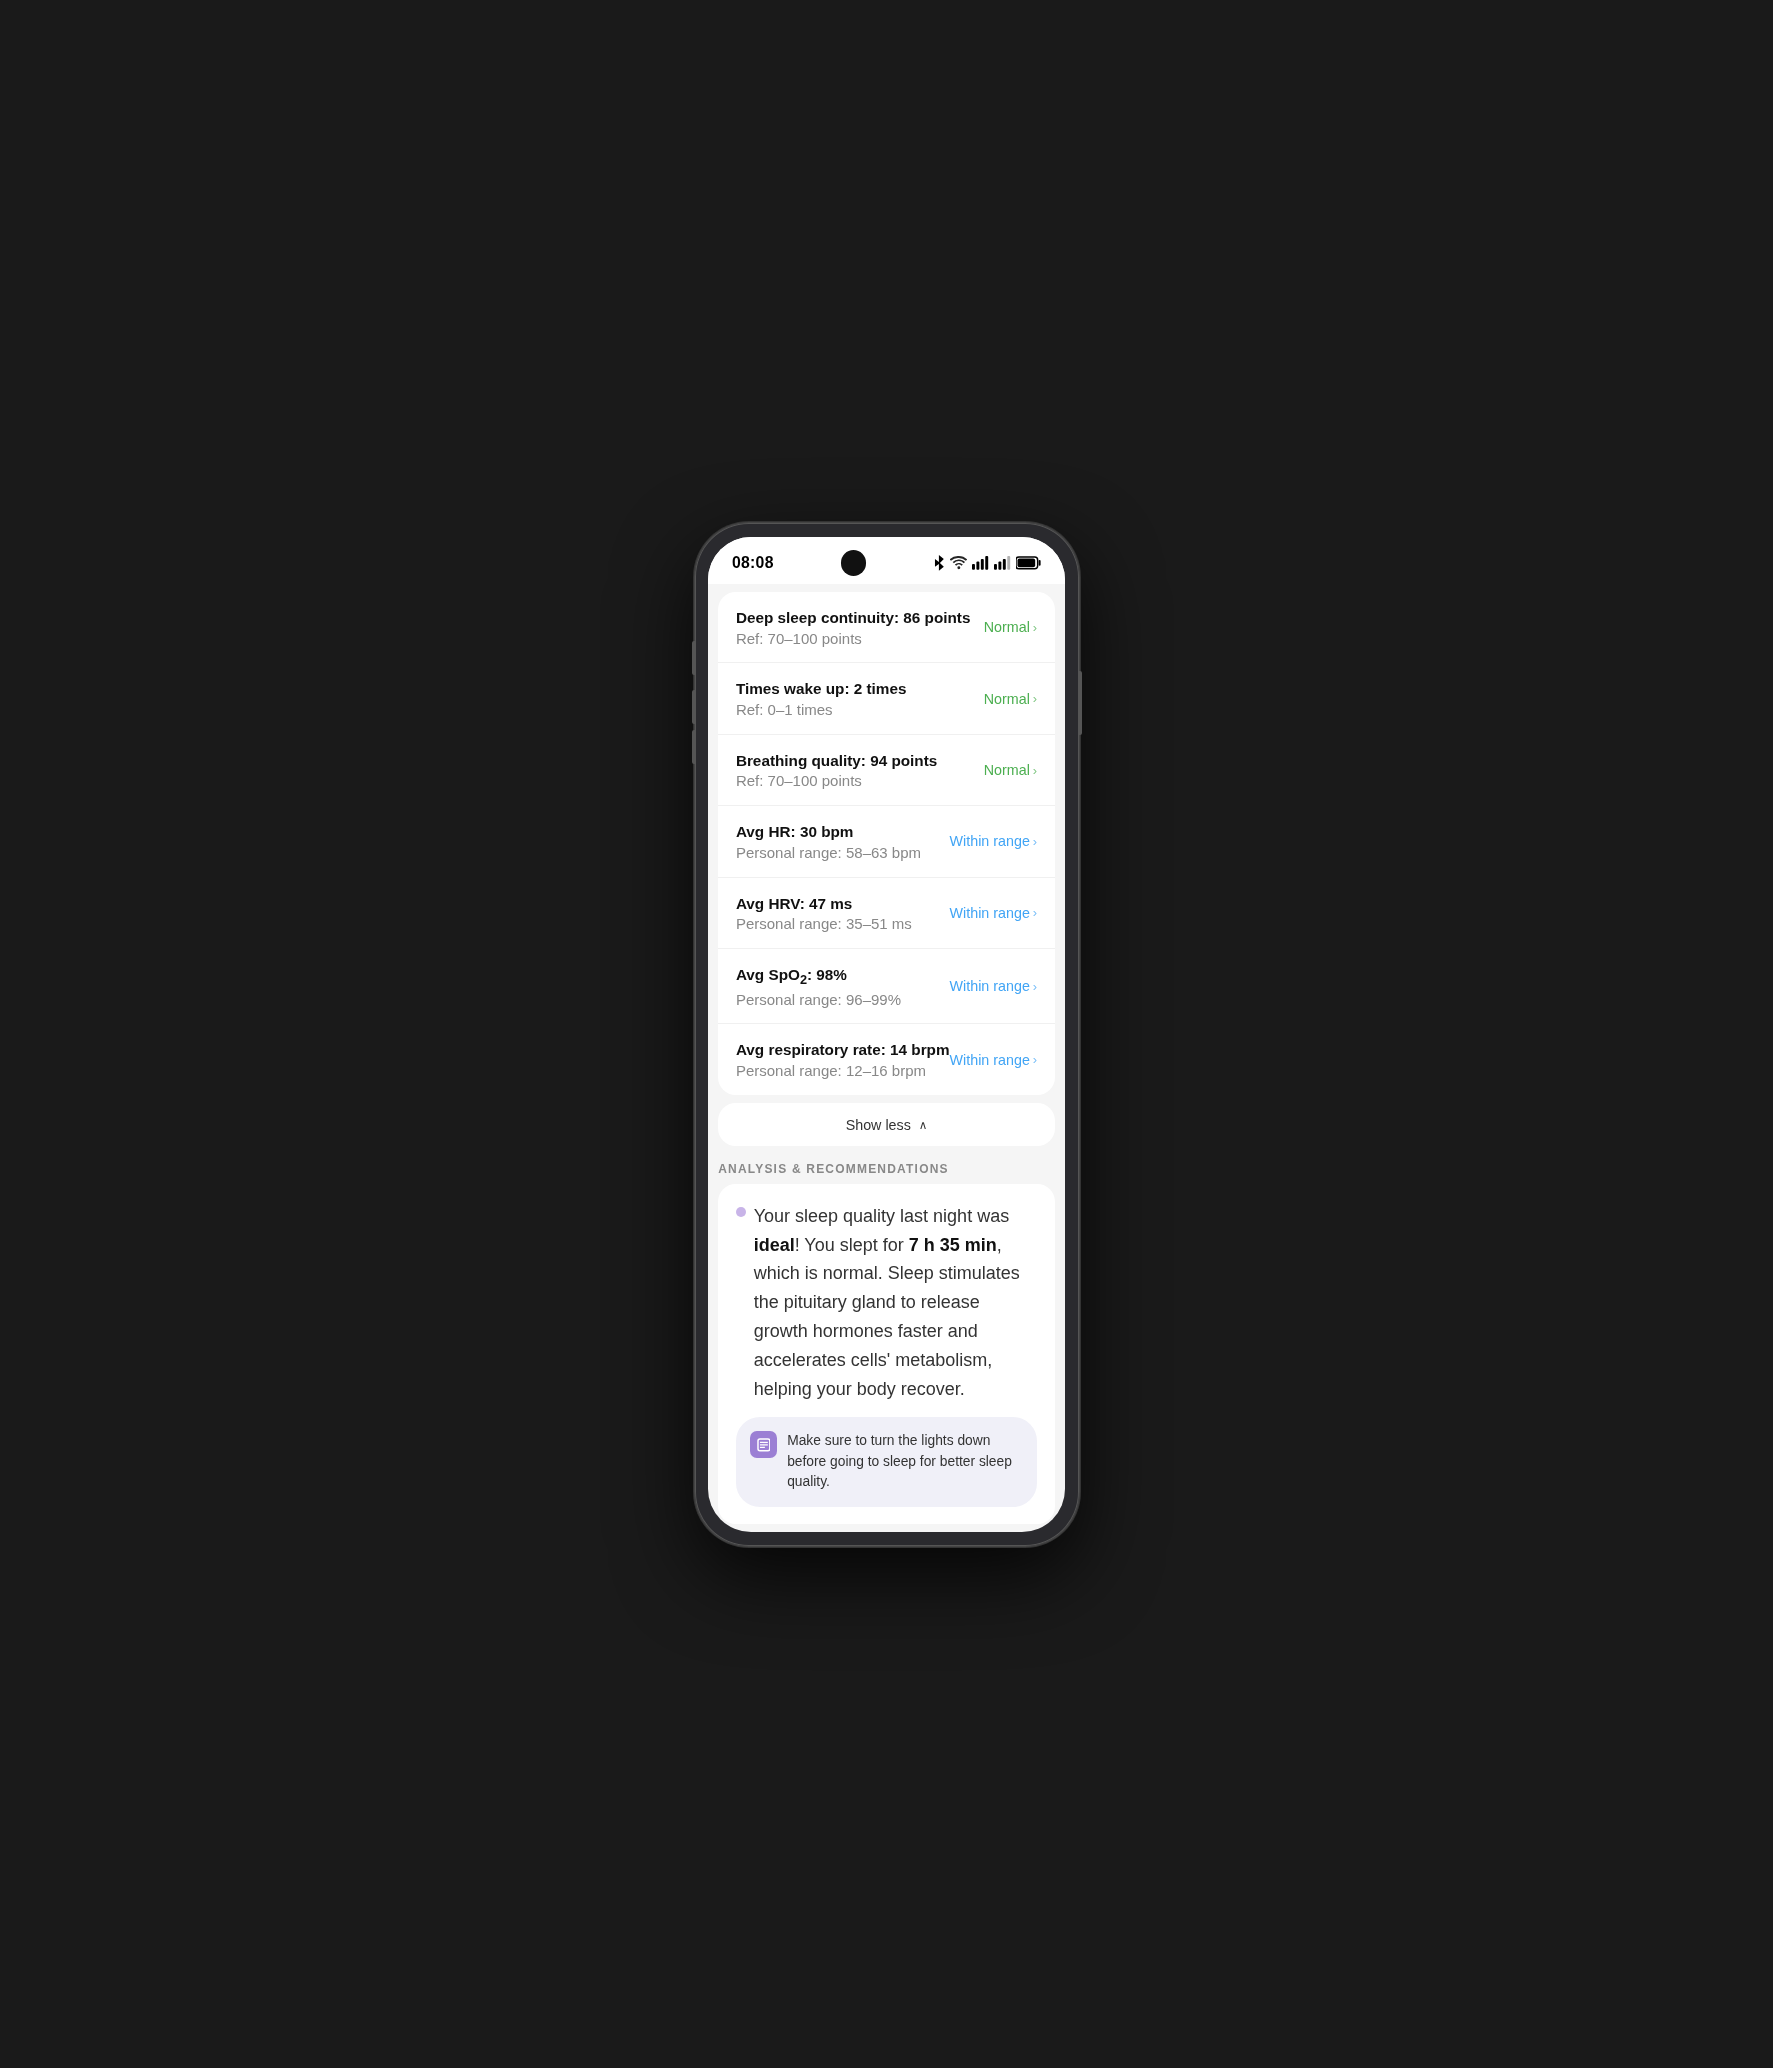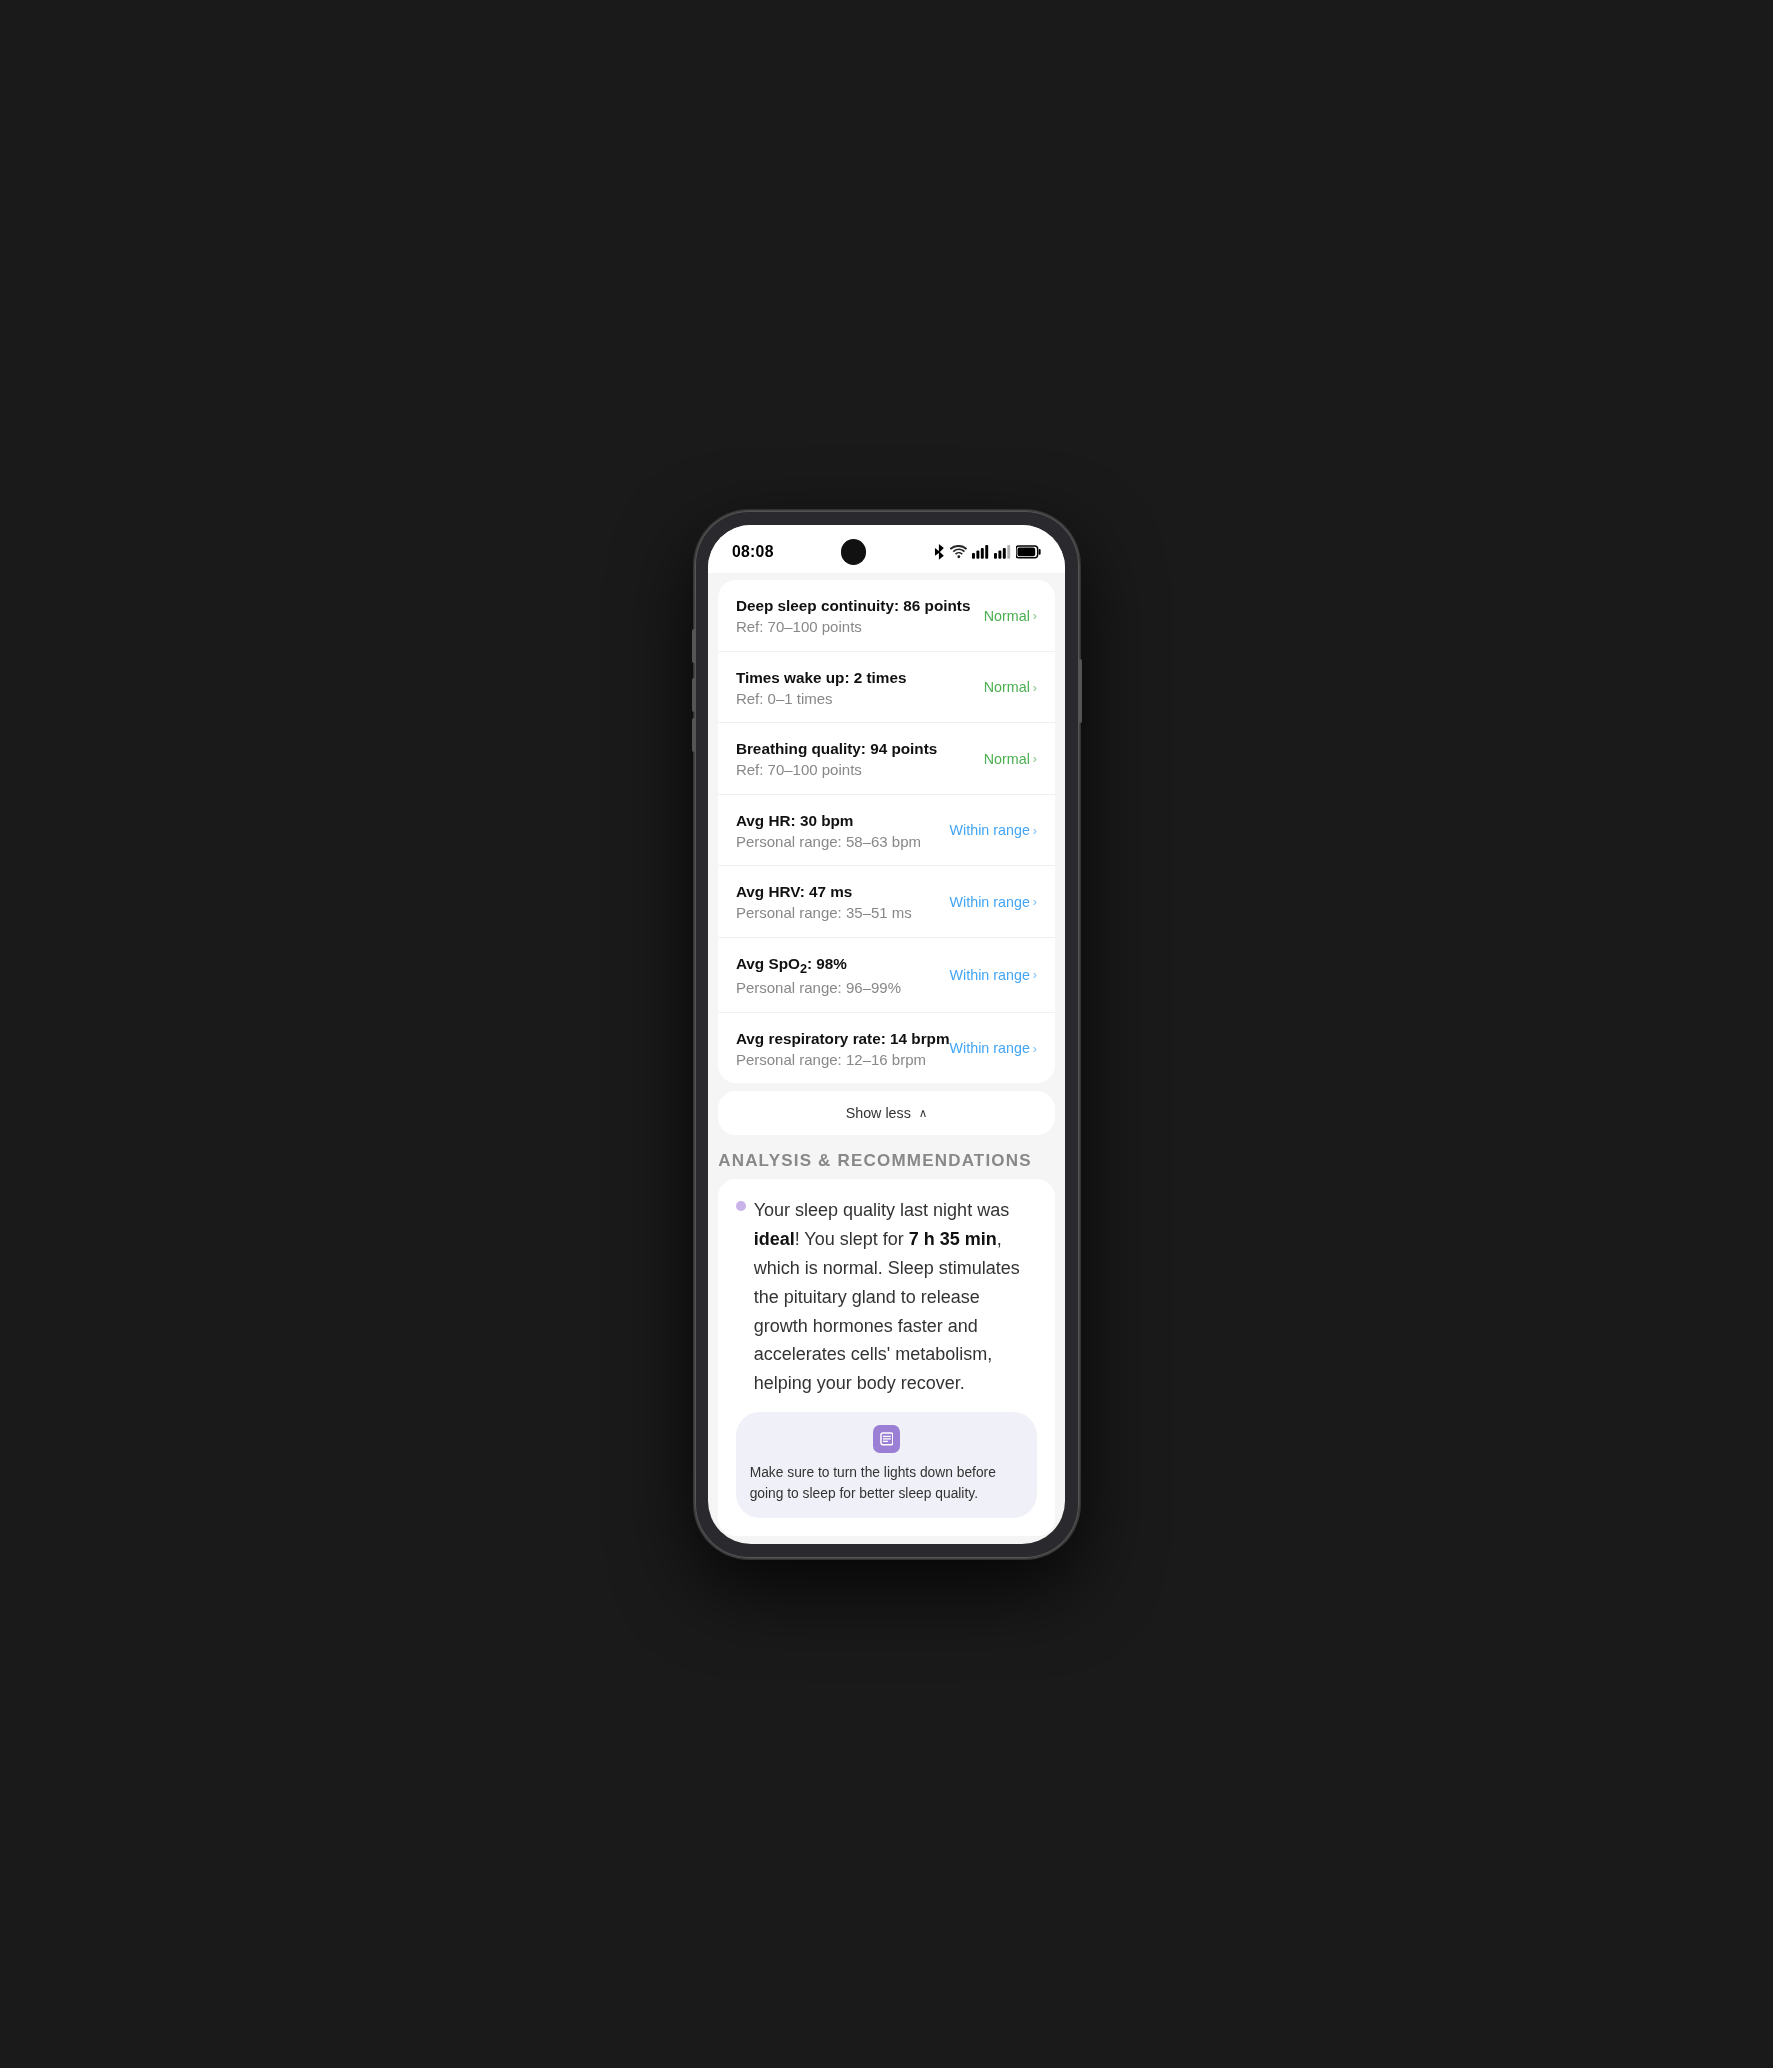--- a/index.html
+++ b/index.html
@@ -160,21 +160,21 @@
       align-items: center;
       justify-content: center;
       gap: 7.9px;
       font-size: 14.3px;
       color: #333;
       font-weight: 500;
     }
 
     .section-header {
       padding: 15.8px 9.9px 7.9px;
-      font-size: 17px;
+      font-size: 12px;
       font-weight: 700;
       color: #888;
       letter-spacing: 1.2px;
     }
 
     .analysis-card {
       background: white;
       margin: 0 9.9px 7.9px;
       border-radius: 17.7px;
       padding: 17.7px;
@@ -201,23 +201,22 @@
       font-weight: 700;
       color: #111;
     }
 
     .recommendation-box {
       background: #f0f0f8;
       border-radius: 24px;
       padding: 13.8px;
       display: flex;
       gap: 9.9px;
-      align-items: center;
+      align-items: flex-start;
       margin-top: 13.8px;
-      flex-direction: column;
     }
 
     .rec-icon {
       width: 27.6px;
       height: 27.6px;
       background: #9b7fd4;
       border-radius: 6.9px;
       display: flex;
       align-items: center;
       justify-content: center;

